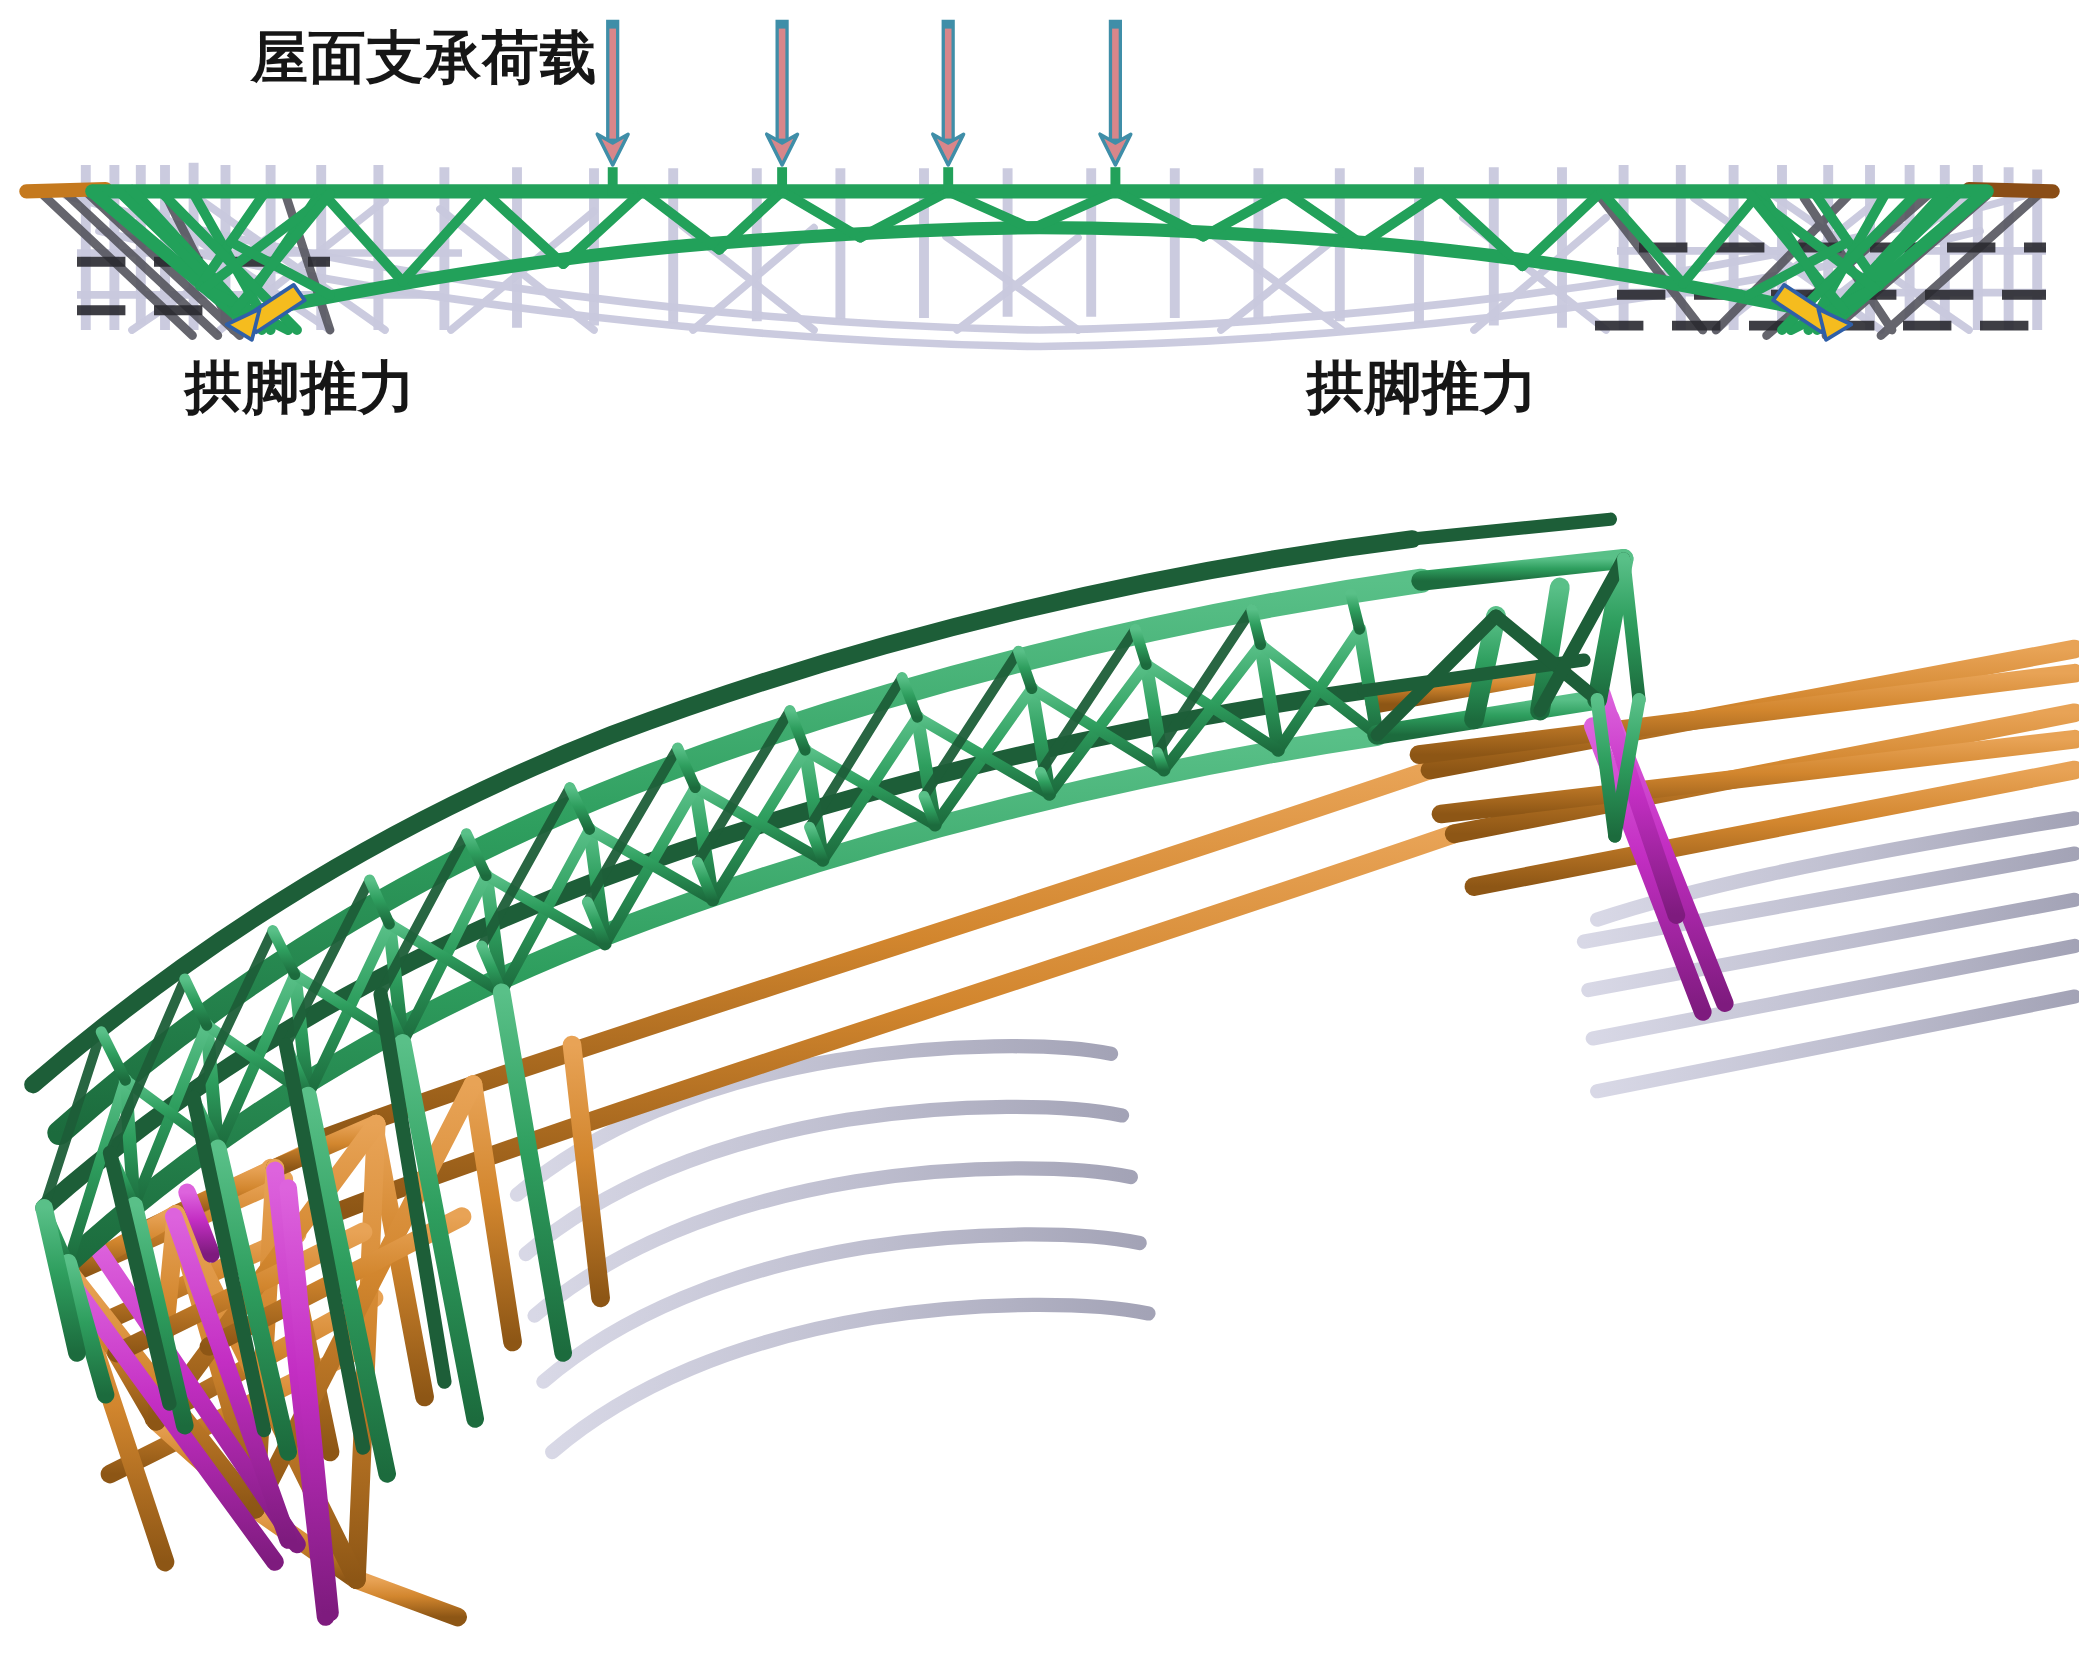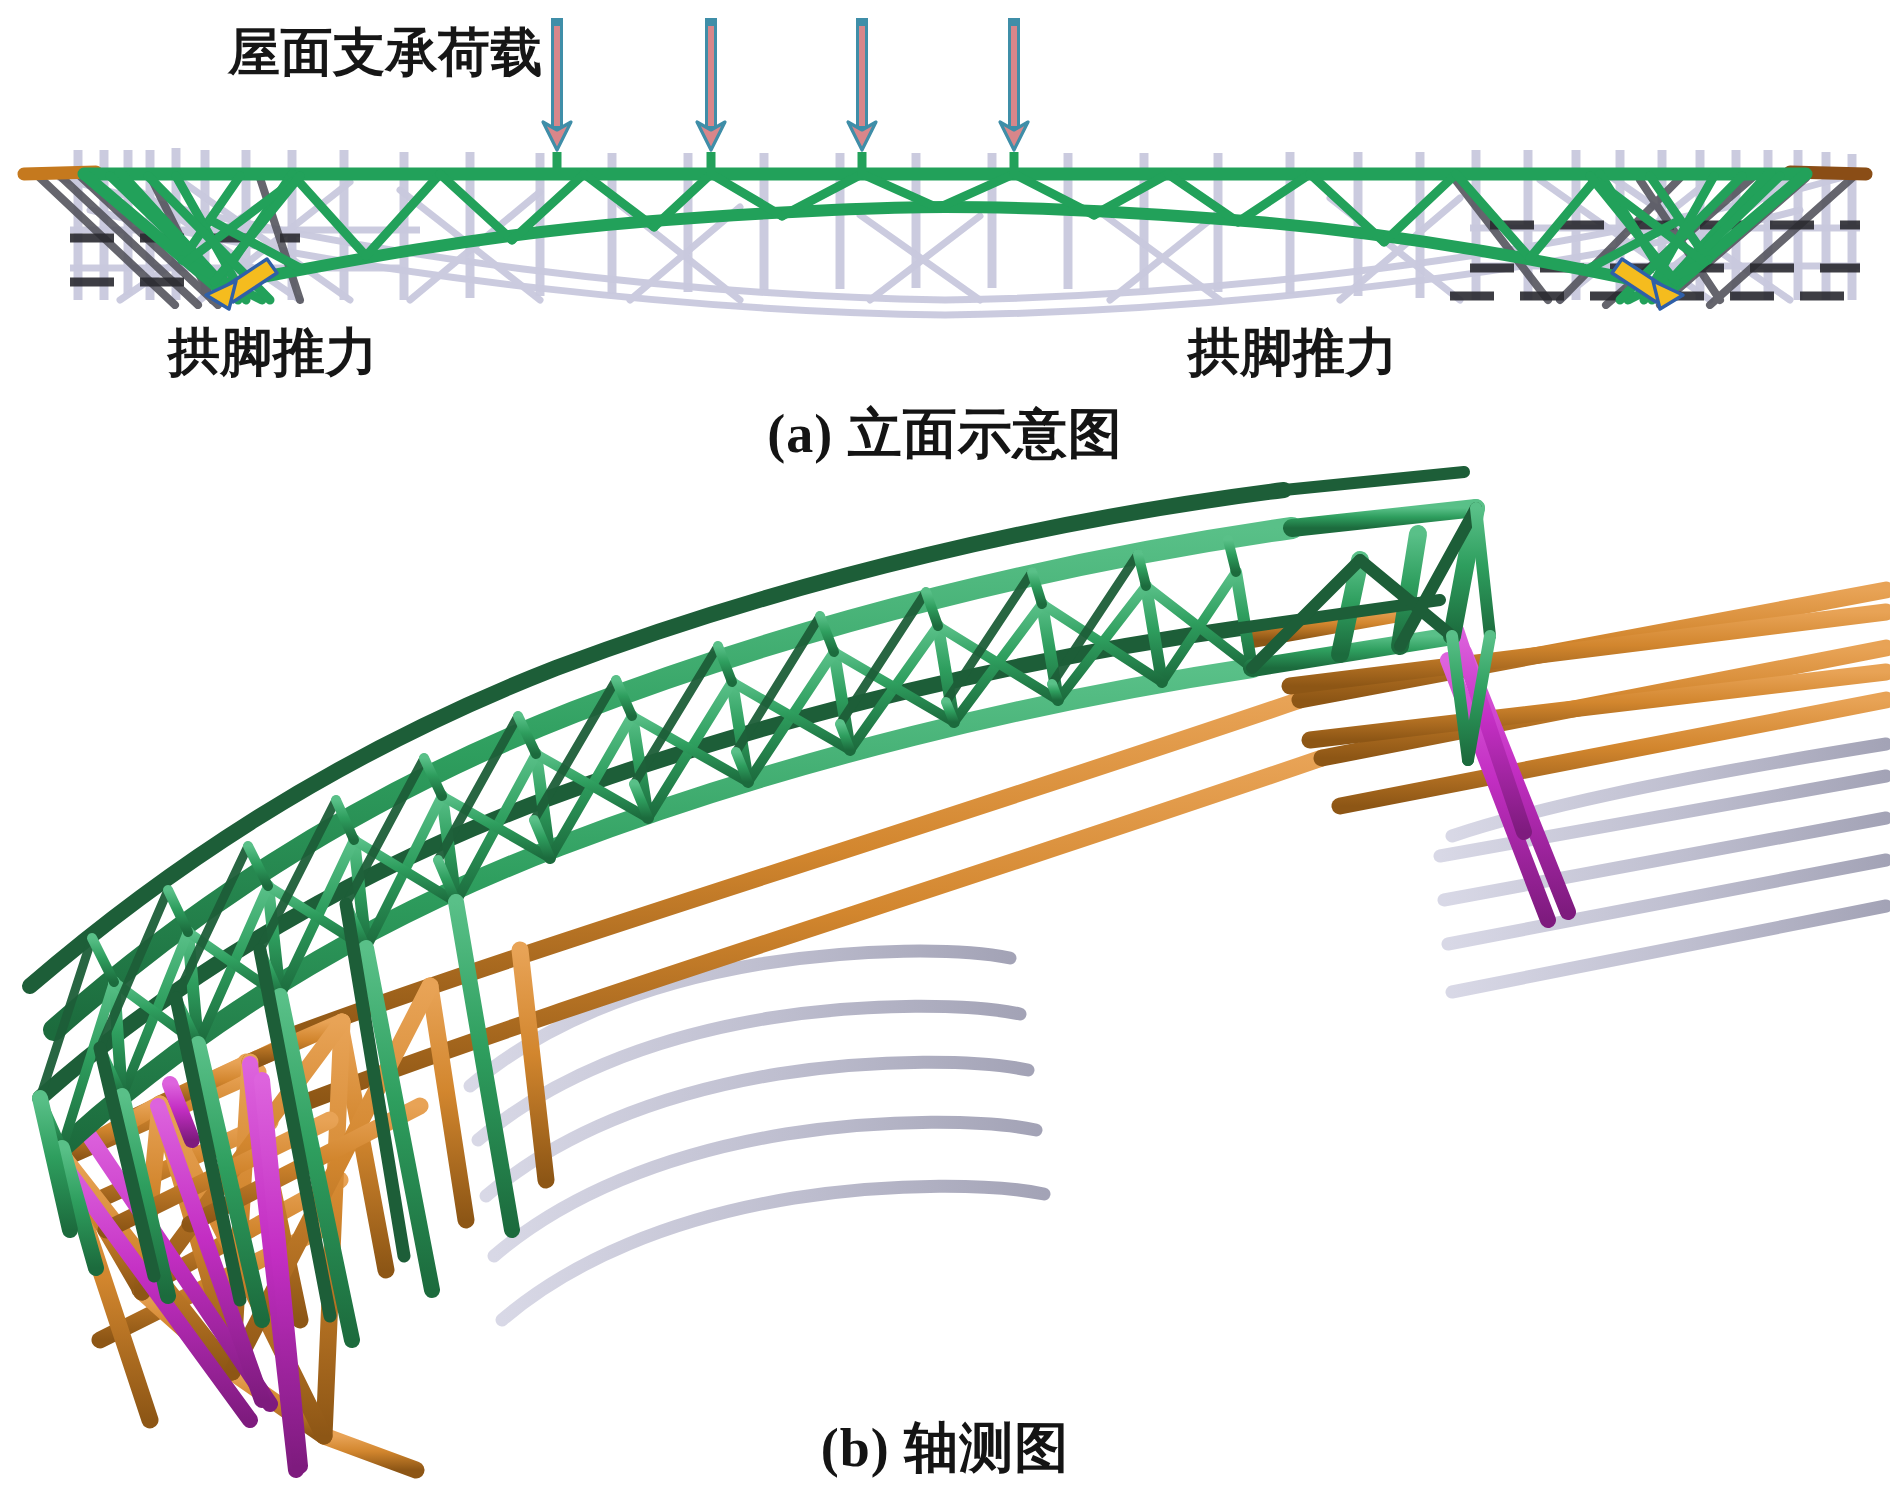--- a/index.html
+++ b/index.html
@@ -537,17 +537,15 @@
 
     </g>
   </svg>
 
   <div class="label-text" id="load-label">屋面支承荷载</div>
 
   <div class="label-text" id="thrust-label-left">拱脚推力</div>
 
   <div class="label-text" id="thrust-label-right">拱脚推力</div>
 
-  <div class="caption" id="caption-a">(a) 立面示意图</div>
-
-  <div class="caption" id="caption-b">(b) 轴测图</div>
+
 
 </div>
 
 </body></html>

